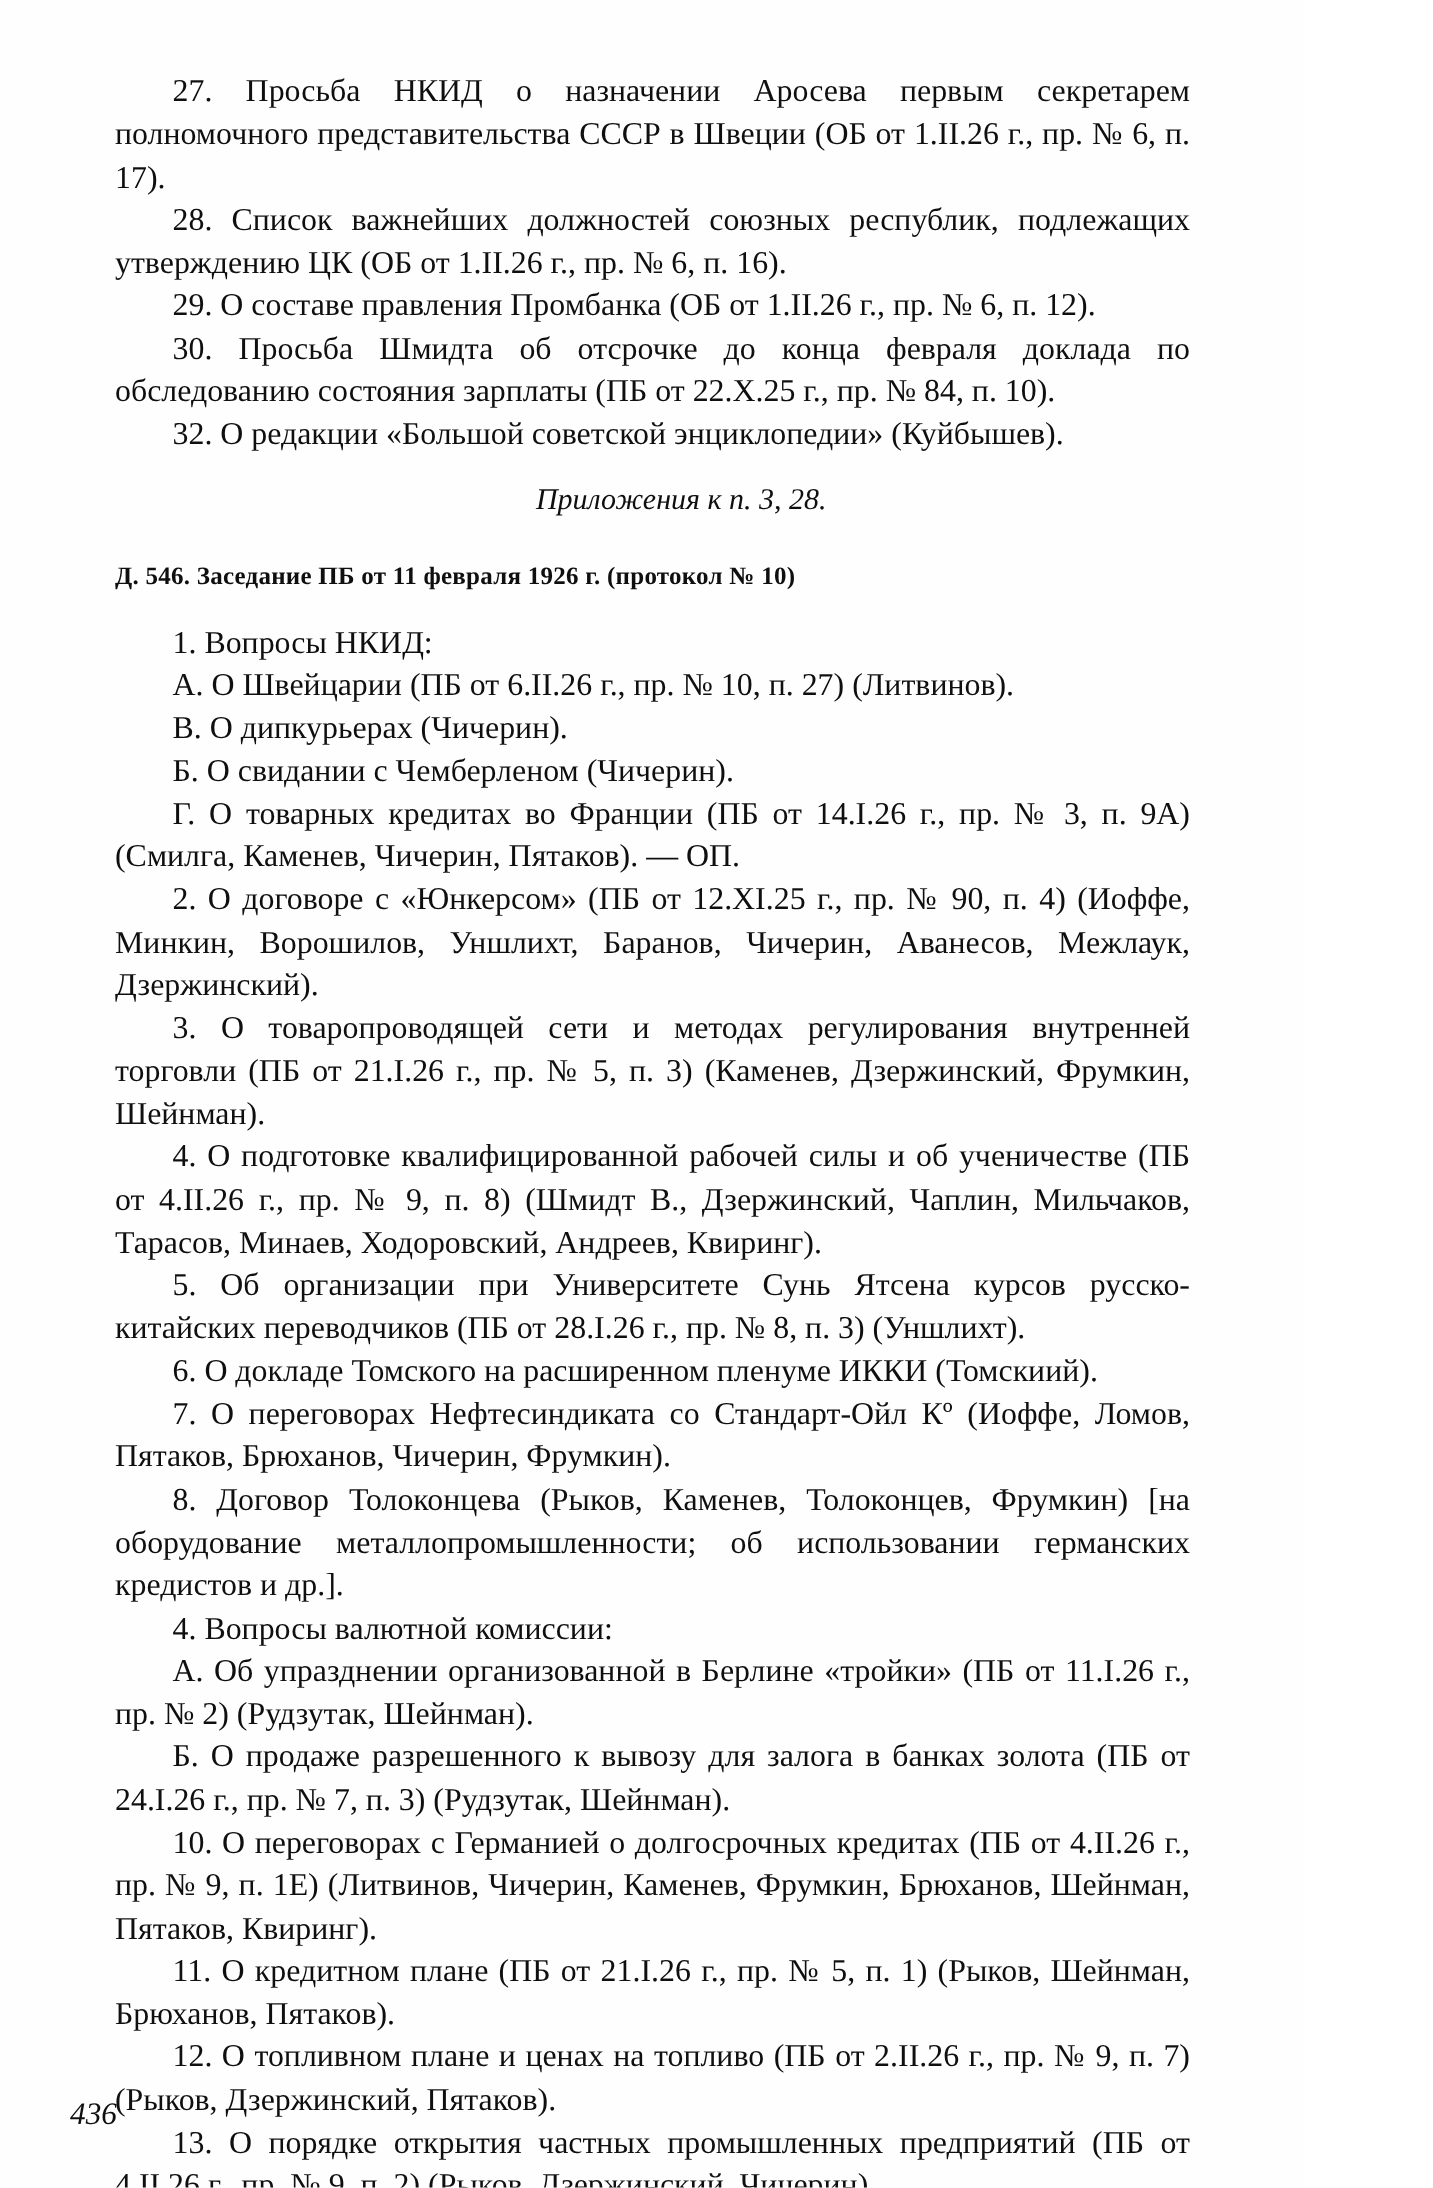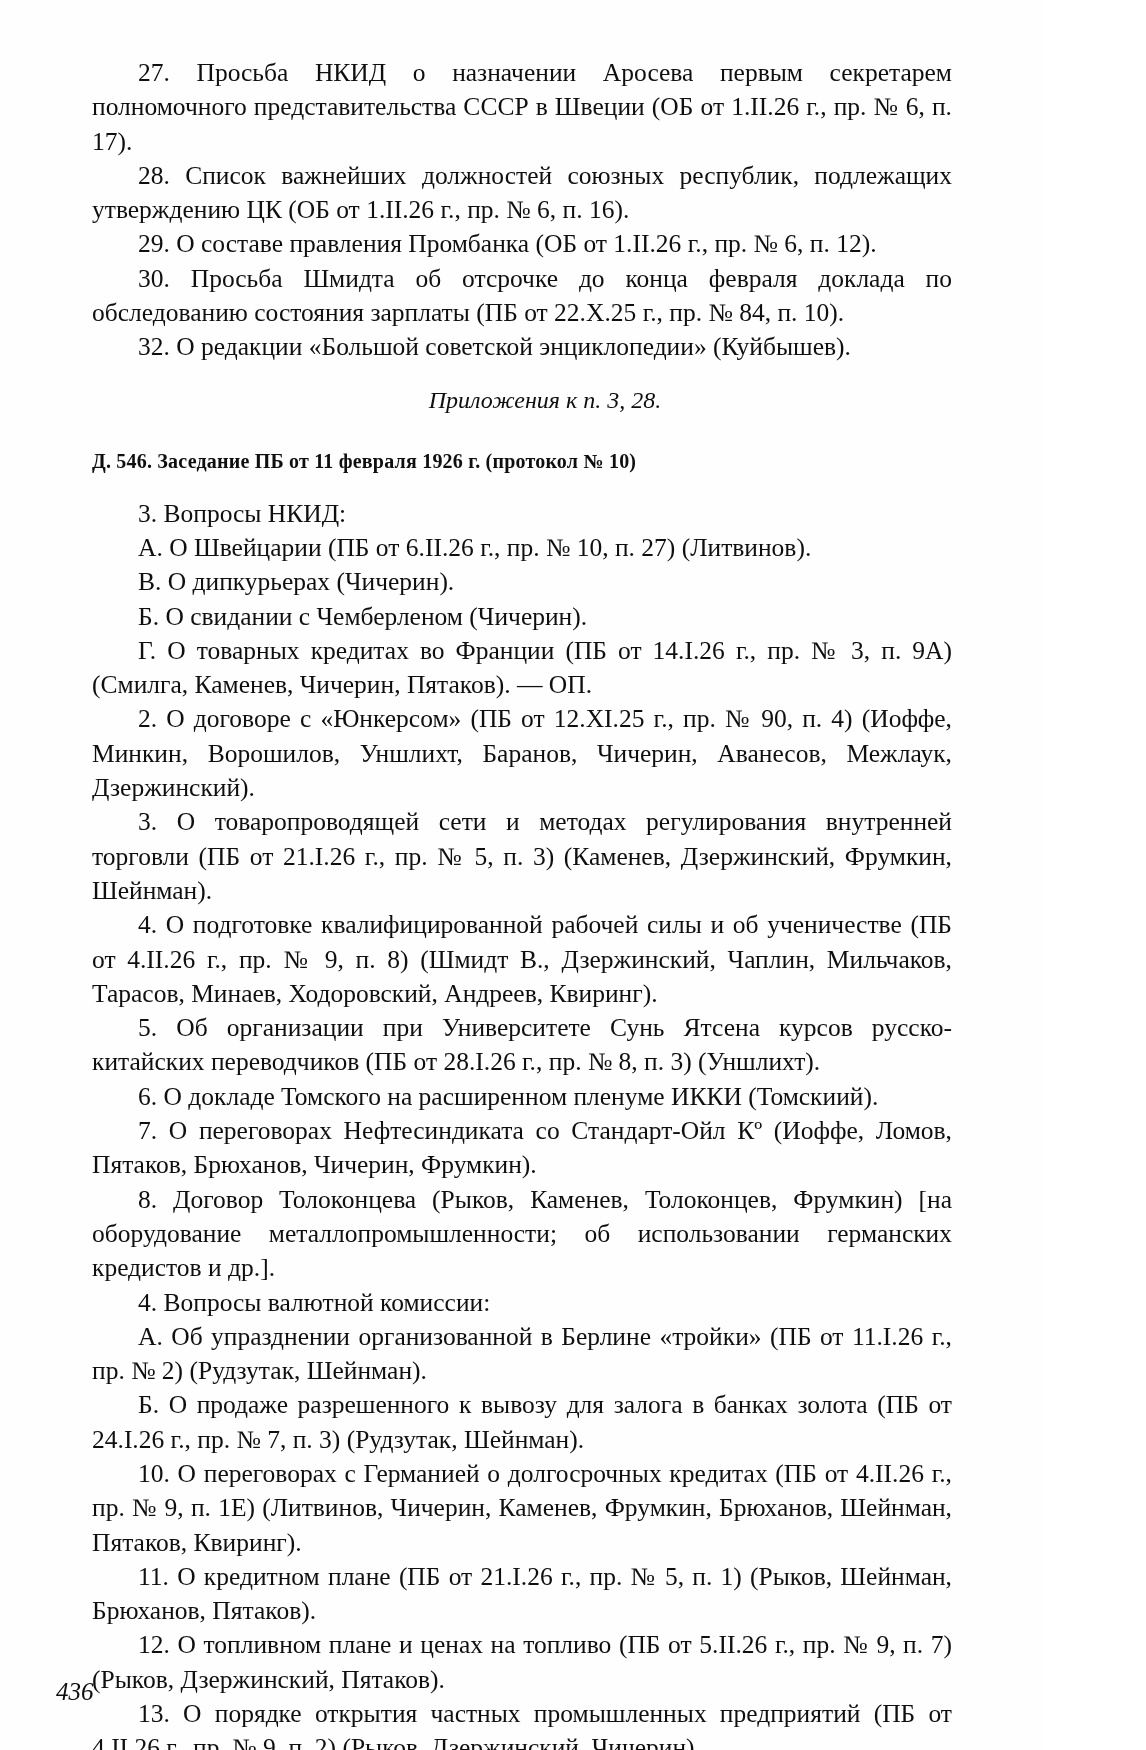--- a/index.html
+++ b/index.html
@@ -66,36 +66,36 @@
     <p class="block indent">29. О составе правления Промбанка (ОБ от 1.II.26 г., пр. № 6, п. 12).</p>
     <p class="block indent">30. Просьба Шмидта об отсрочке до конца февраля доклада по обследованию состояния зарплаты (ПБ от 22.X.25 г., пр. № 84, п. 10).</p>
     <p class="block indent">32. О редакции «Большой советской энциклопедии» (Куйбышев).</p>
   </div>
 
   <p class="appendix">Приложения к п. 3, 28.</p>
 
   <h2 class="heading">Д. 546. Заседание ПБ от 11 февраля 1926 г. (протокол № 10)</h2>
 
   <div>
-    <p class="block indent">3. Вопросы НКИД:</p>
+    <p class="block indent">1. Вопросы НКИД:</p>
     <p class="block indent">А. О Швейцарии (ПБ от 6.II.26 г., пр. № 10, п. 27) (Литвинов).</p>
     <p class="block indent">В. О дипкурьерах (Чичерин).</p>
     <p class="block indent">Б. О свидании с Чемберленом (Чичерин).</p>
     <p class="block indent">Г. О товарных кредитах во Франции (ПБ от 14.I.26 г., пр. № 3, п. 9А) (Смилга, Каменев, Чичерин, Пятаков). — ОП.</p>
     <p class="block indent">2. О договоре с «Юнкерсом» (ПБ от 12.XI.25 г., пр. № 90, п. 4) (Иоффе, Минкин, Ворошилов, Уншлихт, Баранов, Чичерин, Аванесов, Межлаук, Дзержинский).</p>
     <p class="block indent">3. О товаропроводящей сети и методах регулирования внутренней торговли (ПБ от 21.I.26 г., пр. № 5, п. 3) (Каменев, Дзержинский, Фрумкин, Шейнман).</p>
     <p class="block indent">4. О подготовке квалифицированной рабочей силы и об ученичестве (ПБ от 4.II.26 г., пр. № 9, п. 8) (Шмидт В., Дзержинский, Чаплин, Мильчаков, Тарасов, Минаев, Ходоровский, Андреев, Квиринг).</p>
     <p class="block indent">5. Об организации при Университете Сунь Ятсена курсов русско-китайских переводчиков (ПБ от 28.I.26 г., пр. № 8, п. 3) (Уншлихт).</p>
     <p class="block indent">6. О докладе Томского на расширенном пленуме ИККИ (Томскиий).</p>
     <p class="block indent">7. О переговорах Нефтесиндиката со Стандарт-Ойл Кº (Иоффе, Ломов, Пятаков, Брюханов, Чичерин, Фрумкин).</p>
     <p class="block indent">8. Договор Толоконцева (Рыков, Каменев, Толоконцев, Фрумкин) [на оборудование металлопромышленности; об использовании германских кредистов и др.].</p>
     <p class="block indent">4. Вопросы валютной комиссии:</p>
     <p class="block indent">А. Об упразднении организованной в Берлине «тройки» (ПБ от 11.I.26 г., пр. № 2) (Рудзутак, Шейнман).</p>
     <p class="block indent">Б. О продаже разрешенного к вывозу для залога в банках золота (ПБ от 24.I.26 г., пр. № 7, п. 3) (Рудзутак, Шейнман).</p>
     <p class="block indent">10. О переговорах с Германией о долгосрочных кредитах (ПБ от 4.II.26 г., пр. № 9, п. 1Е) (Литвинов, Чичерин, Каменев, Фрумкин, Брюханов, Шейнман, Пятаков, Квиринг).</p>
     <p class="block indent">11. О кредитном плане (ПБ от 21.I.26 г., пр. № 5, п. 1) (Рыков, Шейнман, Брюханов, Пятаков).</p>
-    <p class="block indent">12. О топливном плане и ценах на топливо (ПБ от 5.II.26 г., пр. № 9, п. 7) (Рыков, Дзержинский, Пятаков).</p>
+    <p class="block indent">12. О топливном плане и ценах на топливо (ПБ от 2.II.26 г., пр. № 9, п. 7) (Рыков, Дзержинский, Пятаков).</p>
     <p class="block indent">13. О порядке открытия частных промышленных предприятий (ПБ от 4.II.26 г., пр. № 9, п. 2) (Рыков, Дзержинский, Чичерин).</p>
   </div>
 
   <div class="folio">436</div>
 
 </div>
 
 </body></html>

